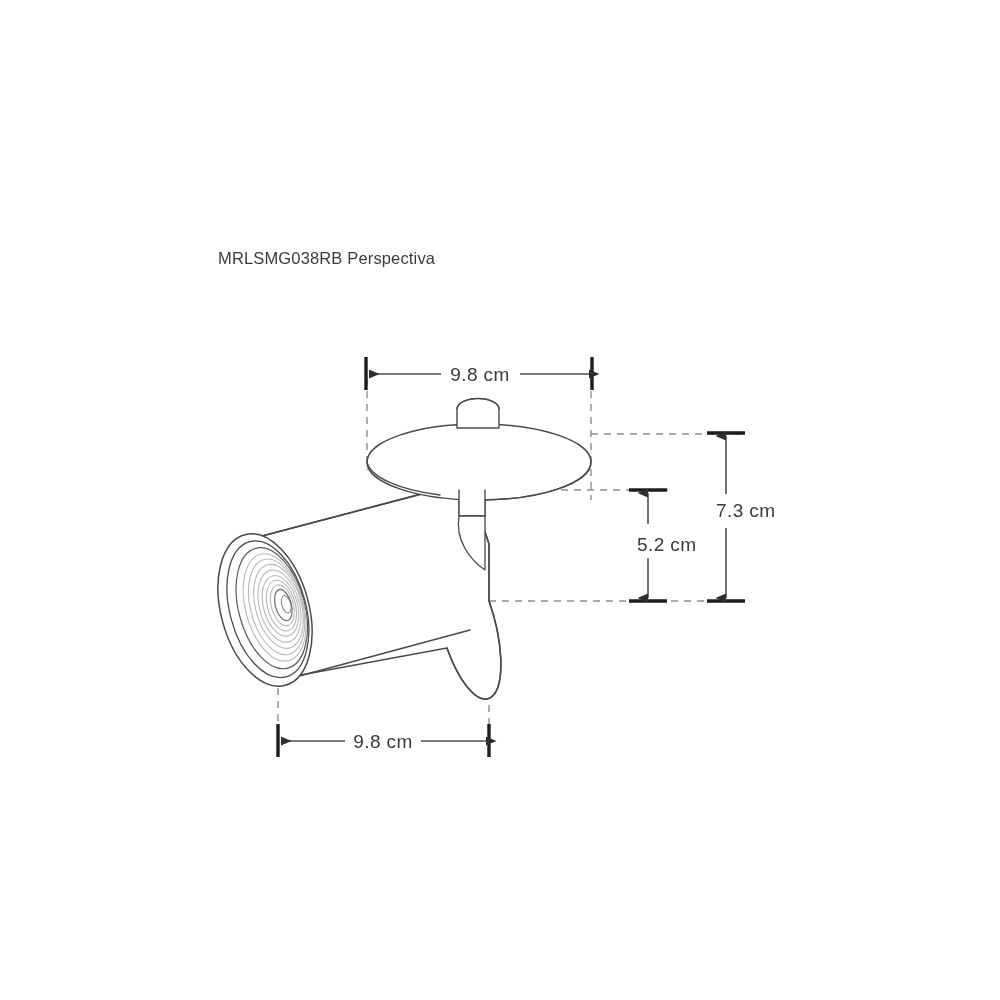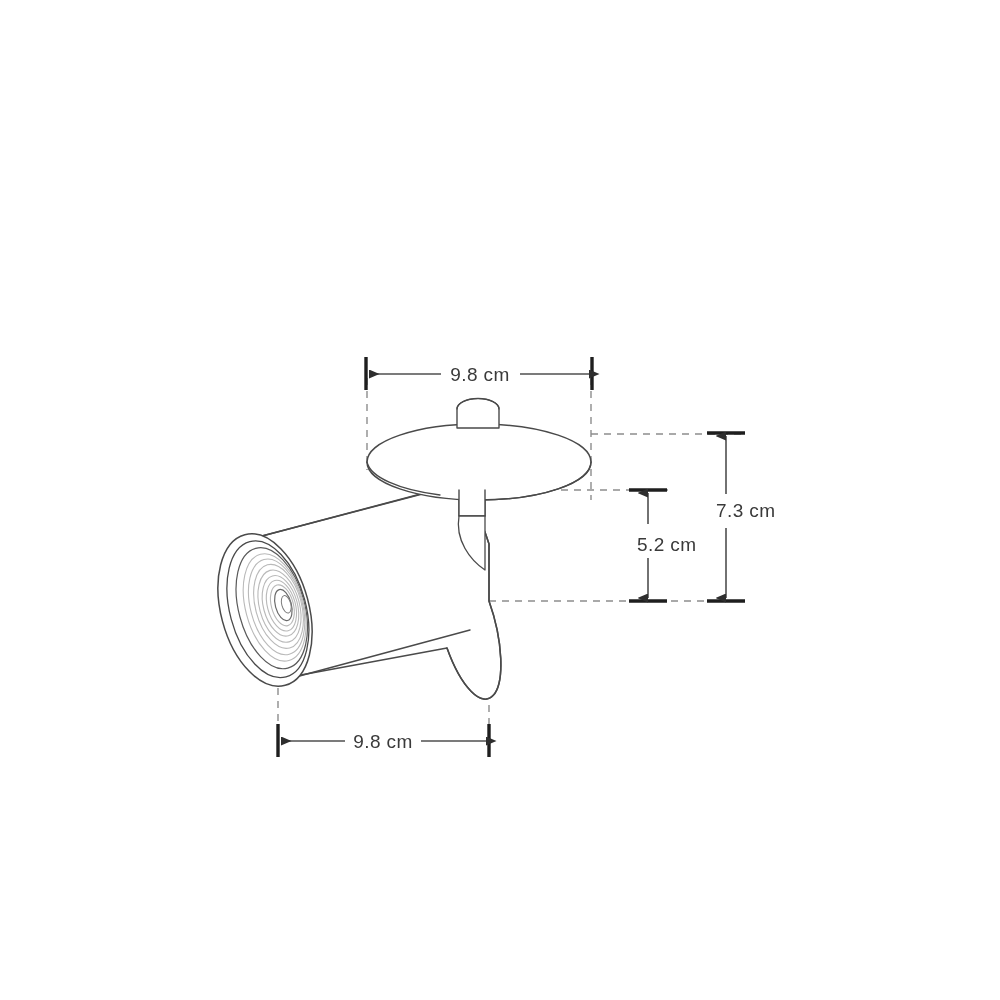--- a/index.html
+++ b/index.html
@@ -43,20 +43,21 @@
     font-size: 19px;
     fill: #3a3a3a;
     letter-spacing: 0.4px;
   }
 </style>
 </head>
 <body>
 
 <div id="sheet">
 
+  <div id="title-label">MRLSMG038RB Perspectiva</div>
 
   <svg id="drawing-svg" viewBox="0 0 1000 1000">
 
     <defs>
       <marker id="arrL" markerWidth="11" markerHeight="9" refX="10.5" refY="4.5" orient="auto" markerUnits="userSpaceOnUse">
         <path d="M10.5,0 L10.5,9 L0,4.5 Z" fill="#2e2e2e"></path>
       </marker>
       <marker id="arrR" markerWidth="11" markerHeight="9" refX="0.5" refY="4.5" orient="auto" markerUnits="userSpaceOnUse">
         <path d="M0.5,0 L0.5,9 L11,4.5 Z" fill="#2e2e2e"></path>
       </marker>

